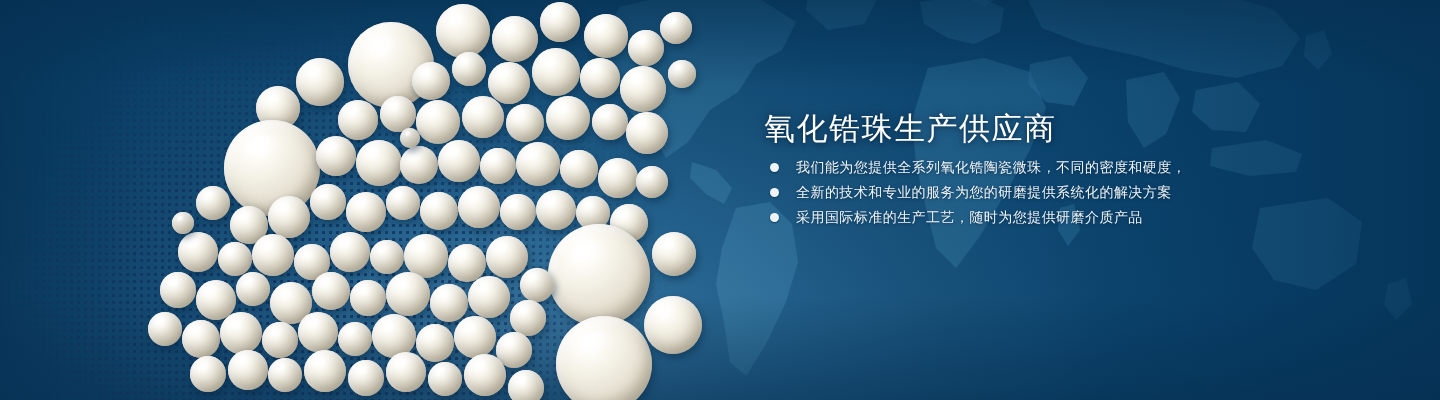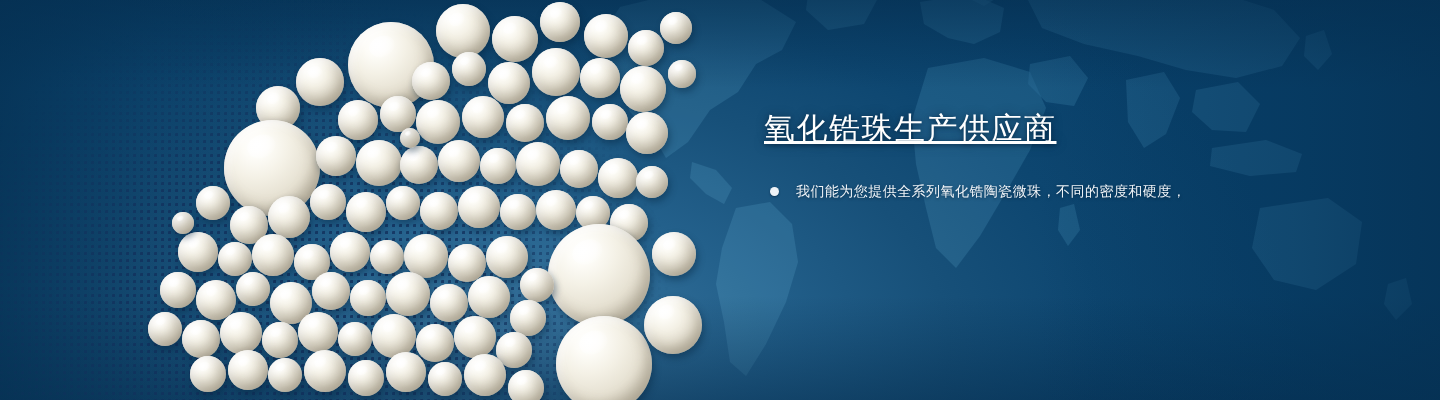--- a/index.html
+++ b/index.html
@@ -85,25 +85,24 @@
   .headline {
     position:absolute;
     left:0; top:110px;
     font-size:31px;
     line-height:38px;
     letter-spacing:1.5px;
     color:#ffffff;
     font-weight:400;
     text-shadow:0 1px 4px rgba(2,26,48,.62), 0 0 12px rgba(2,26,48,.32);
     white-space:nowrap;
-    text-decoration:underline;
   }
   .bullets {
     position:absolute;
-    left:4px; top:180px;
+    left:4px; top:156px;
     width:470px;
     list-style:none;
   }
   .bullet-item {
     position:relative;
     padding-left:28px;
     margin-bottom:3px;
     font-size:14px;
     line-height:22px;
     color:#f0f4f8;
@@ -280,18 +279,26 @@
 
     <h1 class="headline">氧化锆珠生产供应商</h1>
 
     <ul class="bullets">
 
       <li class="bullet-item">
         <span class="bullet-dot"></span>
         <span class="bullet-text">我们能为您提供全系列氧化锆陶瓷微珠，不同的密度和硬度，</span>
       </li>
 
-
+      <li class="bullet-item">
+        <span class="bullet-dot"></span>
+        <span class="bullet-text">全新的技术和专业的服务为您的研磨提供系统化的解决方案</span>
+      </li>
+
+      <li class="bullet-item">
+        <span class="bullet-dot"></span>
+        <span class="bullet-text">采用国际标准的生产工艺，随时为您提供研磨介质产品</span>
+      </li>
 
     </ul>
   </div>
 
 </div>
 
 </body></html>

